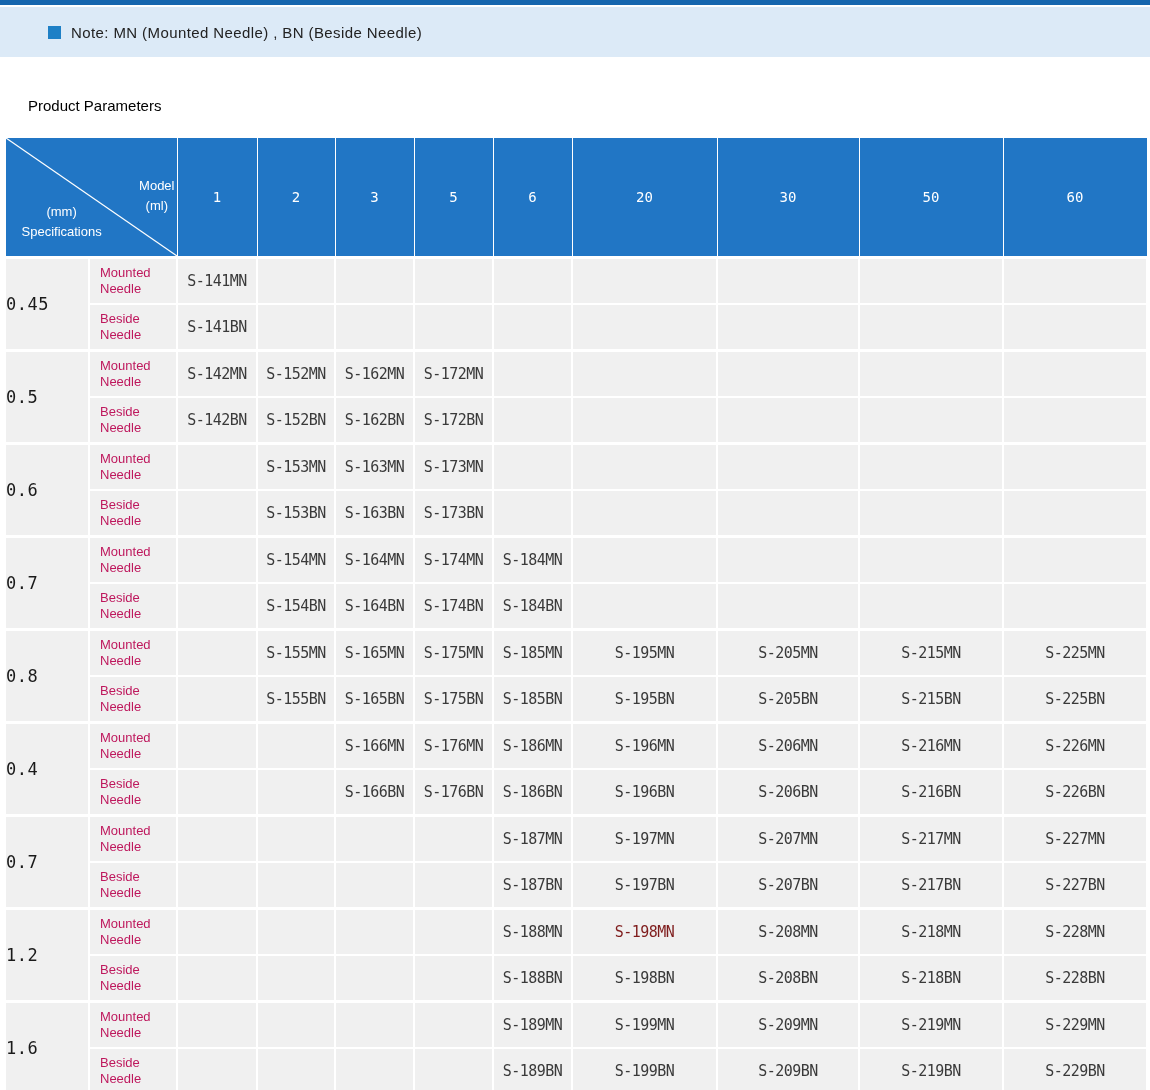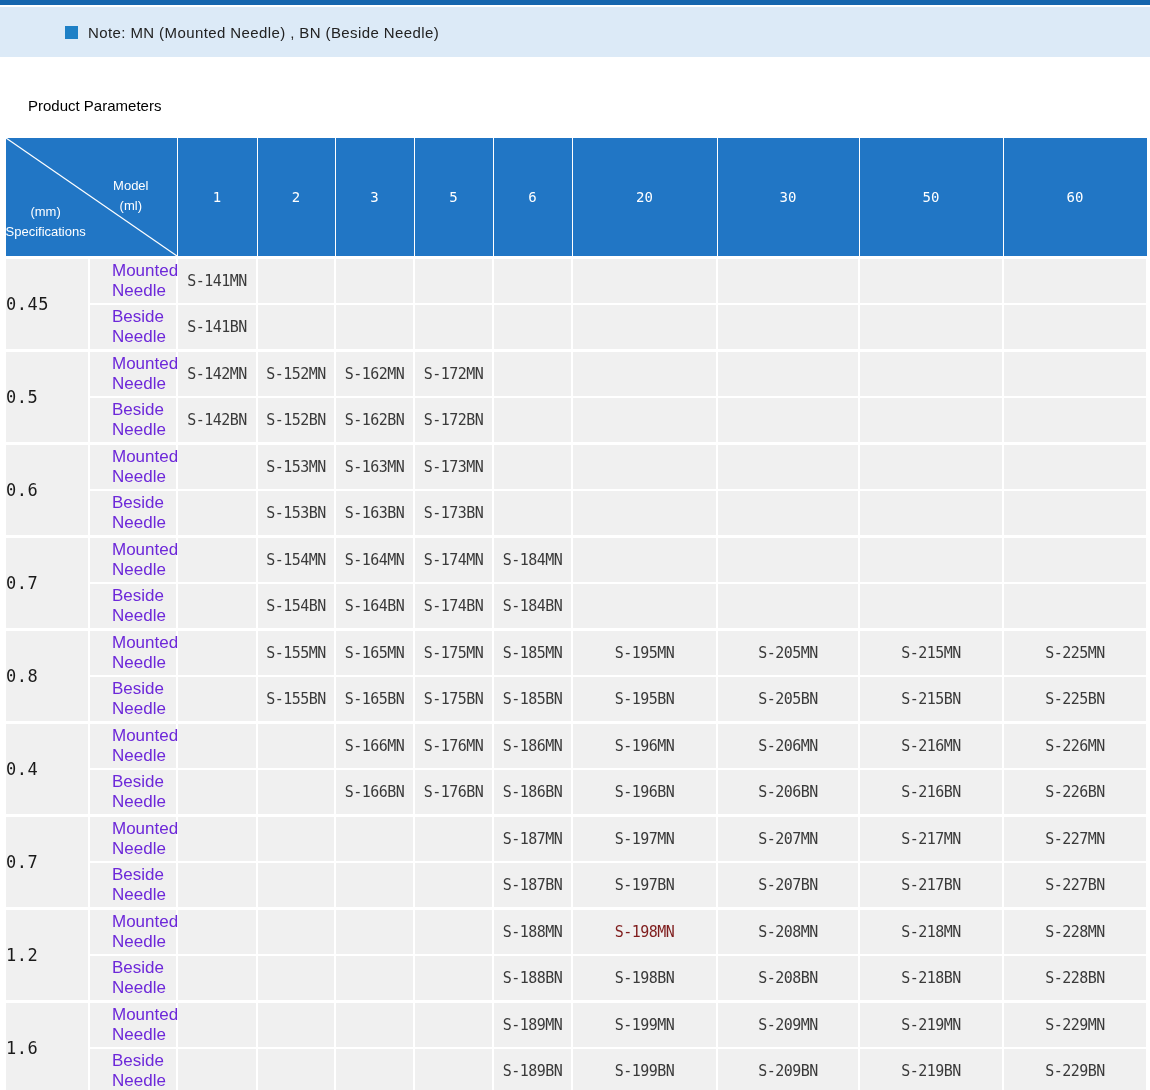--- a/index.html
+++ b/index.html
@@ -7,44 +7,44 @@
     width: 1150px; height: 1090px;
     background: #ffffff;
     font-family: "Liberation Sans", sans-serif;
     overflow: hidden;
   }
   .top-line { height: 5px; background: #1666AE; }
   .note-banner {
     margin-top: 2px; height: 50px;
     background: #DCEAF7;
     display: flex; align-items: center;
-    padding-left: 65px;
+    padding-left: 48px;
   }
   .note-square { width: 13px; height: 13px; background: #1E80C6; margin-right: 10px; flex: 0 0 auto; }
   .note-text { font-size: 15px; color: #222; letter-spacing: 0.4px; }
   .section-title { margin: 40px 0 0 28px; font-size: 15px; color: #000; }
   .table-wrap { margin: 23px 4px 0 4px; }
   table { border-collapse: collapse; table-layout: fixed; width: 1142px; }
   th, td { padding: 0; }
   thead th {
     background: #2176C5; height: 118px; color: #ffffff;
     font-weight: normal; border: 1px solid #ffffff;
   }
   .col-h { font-family: "DejaVu Sans Mono", monospace; font-size: 14px; }
   .corner { position: relative; }
   .corner svg.diag { position: absolute; left: 0; top: 0; width: 100%; height: 100%; display: block; }
-  .corner-model { position: absolute; top: 38px; right: 28px; text-align: center; font-size: 13px; line-height: 1.5; color: #fff; }
-  .corner-spec  { position: absolute; left: 0; bottom: 15px; font-size: 13px; line-height: 1.5; color: #fff; }
+  .corner-model { position: absolute; top: 38px; right: 2px; text-align: center; font-size: 13px; line-height: 1.5; color: #fff; }
+  .corner-spec  { position: absolute; left: 16px; bottom: 15px; font-size: 13px; line-height: 1.5; color: #fff; }
   tbody td { background: #F0F0F0; height: 44px; border: 2px solid #ffffff; }
   tr.group-start > td { border-top: 3px solid #ffffff; }
   td.spec {
     font-family: "DejaVu Sans Mono", monospace; font-size: 17px;
     color: #1a1a1a; text-align: left; letter-spacing: 0.5px;
   }
-  td.needle { font-size: 17px; color: #6d28d9; padding-left: 22px; line-height: 1.2; }
+  td.needle { font-size: 13px; color: #be185d; padding-left: 10px; line-height: 1.2; }
   td.needle .lbl { display: inline-block; width: 62px; }
   td.code {
     font-family: "DejaVu Sans Mono", monospace; font-size: 15px;
     color: #3a3a3a; text-align: center; letter-spacing: -0.5px;
   }
 </style>
 </head>
 <body>
 
 <div class="page">

